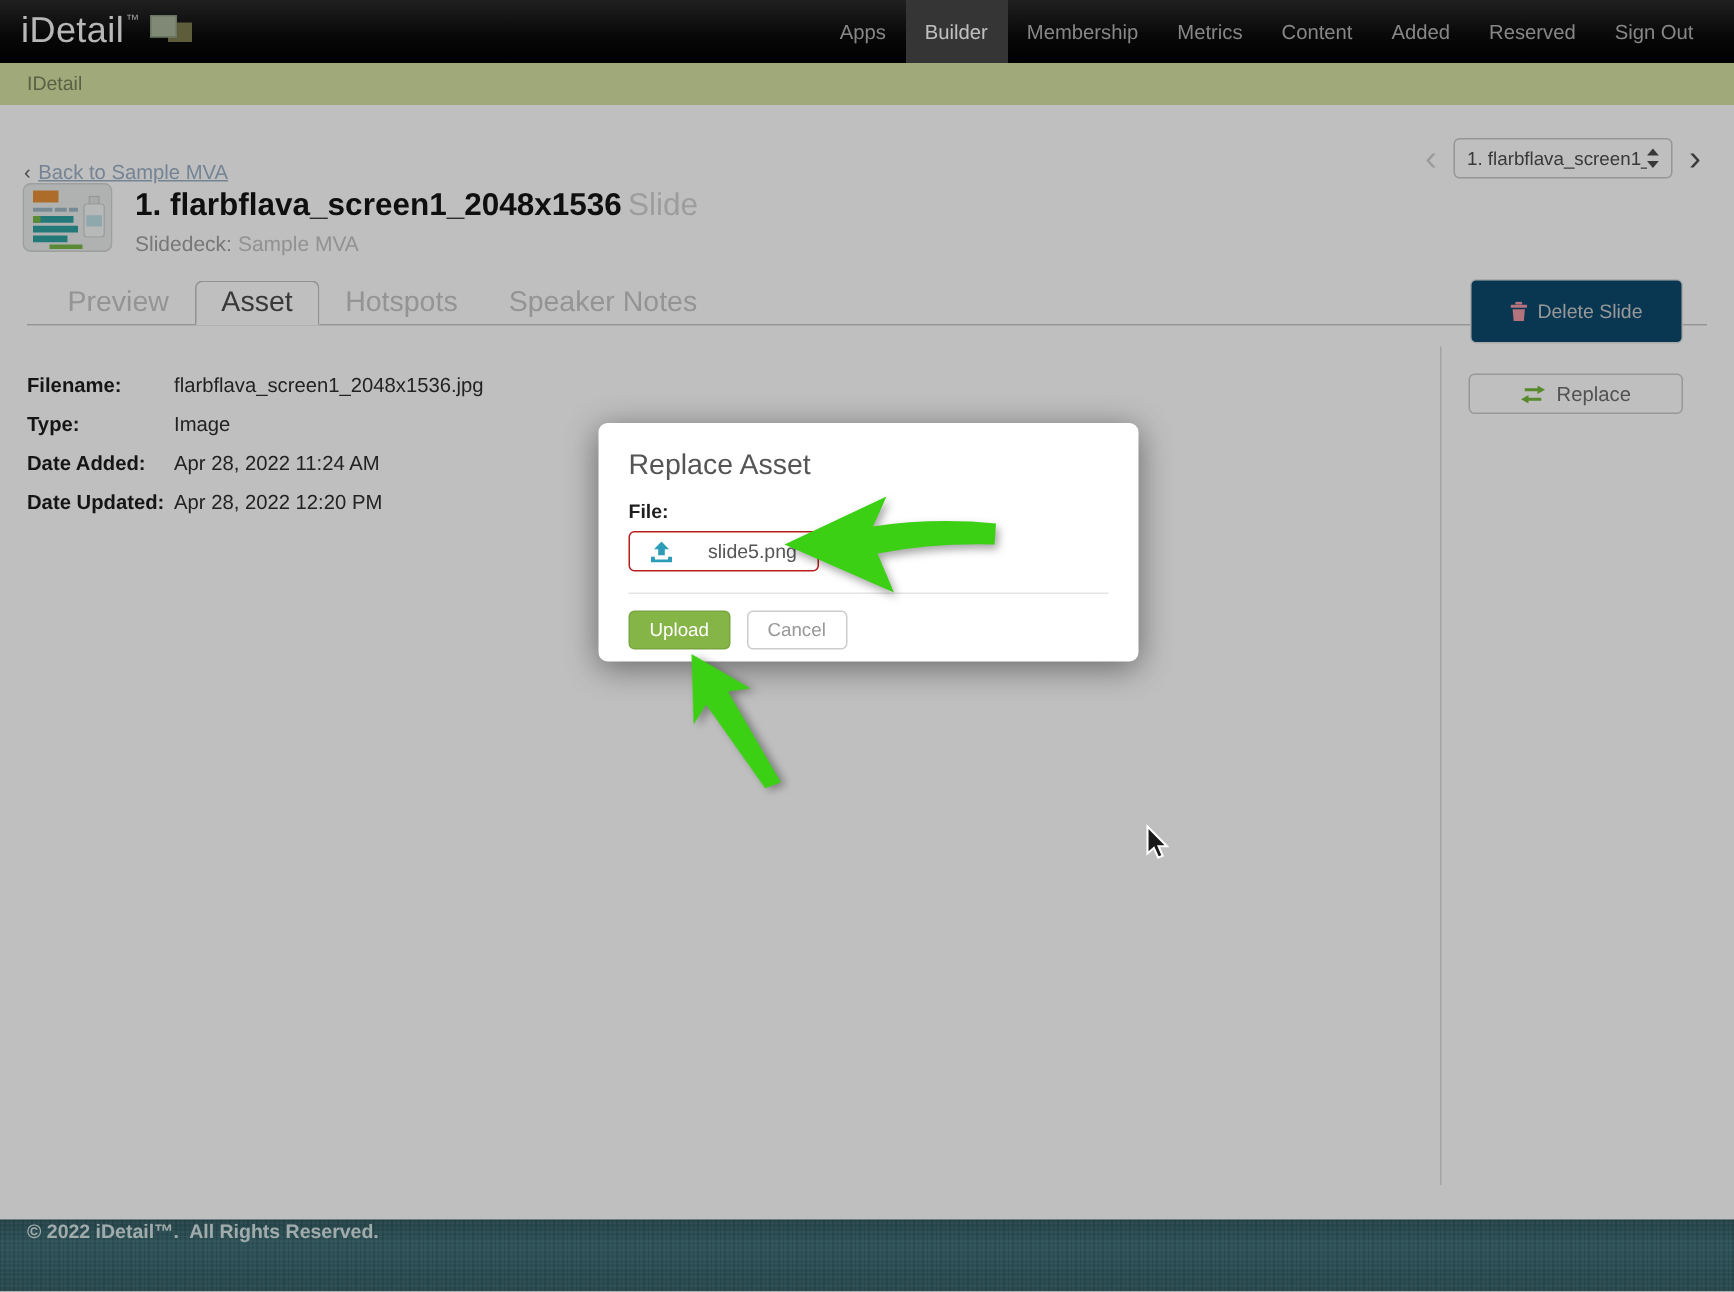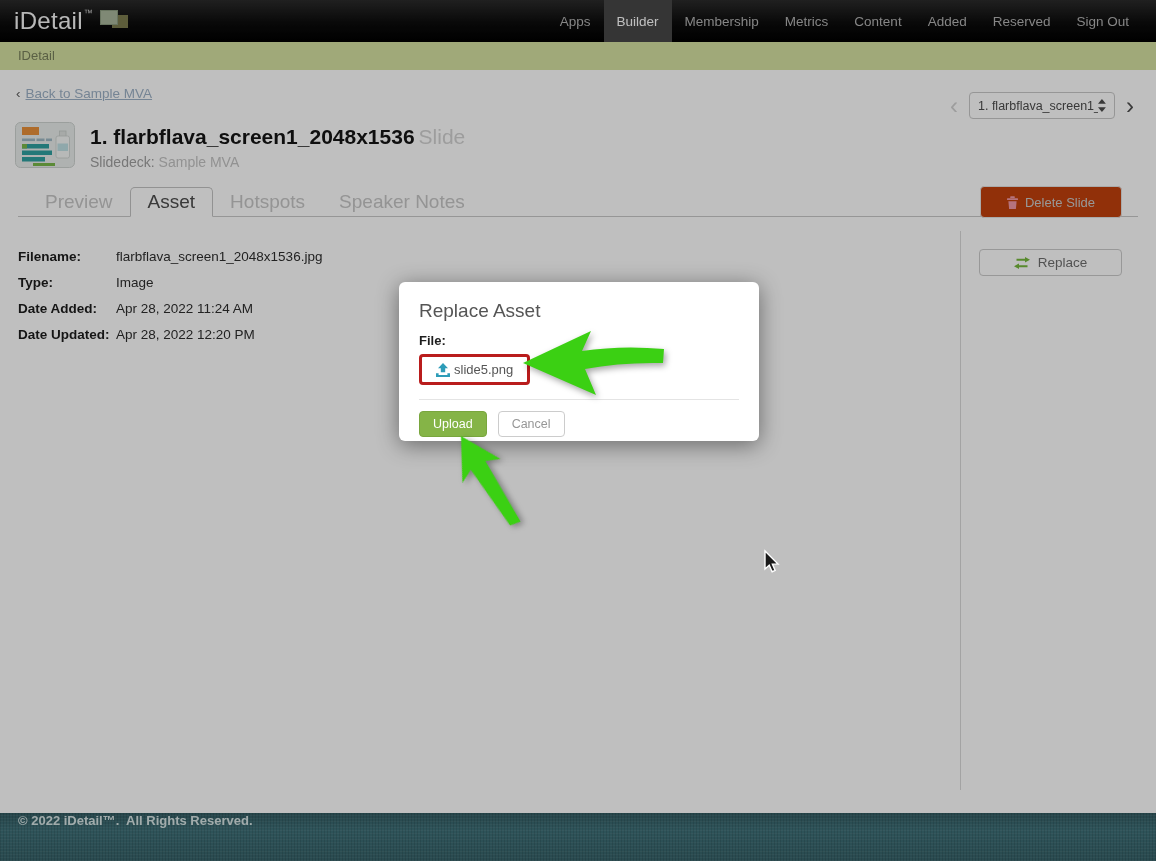--- a/index.html
+++ b/index.html
@@ -30,21 +30,21 @@
   .nav-item.active { background:#474747; color:#fff; }
 
   
   .subnav {
     position:absolute; left:0; top:42px; width:1156px; height:28px;
     background:#d6e2a2; color:#79815c; font-size:13px; line-height:28px;
     padding-left:18px; z-index:1;
   }
 
   
-  .back-link { position:absolute; left:16px; top:86px; font-size:13.5px; text-decoration:none; z-index:1; }
+  .back-link { position:absolute; left:16px; top:107px; font-size:13.5px; text-decoration:none; z-index:1; }
   .back-chev { color:#5f5f5f; margin-right:5px; }
   .back-text { color:#9db1c6; text-decoration:underline; }
 
   .thumb { position:absolute; left:15px; top:122px; width:60px; height:46px; z-index:1; }
 
   .slide-header-text { position:absolute; left:90px; top:125px; z-index:1; }
   .slide-title { font-size:21px; font-weight:bold; color:#141414; }
   .slide-title .suffix { color:#d2d2d2; font-weight:400; margin-left:4px; }
   .slide-subtitle { font-size:14px; margin-top:5px; }
   .sd-label { color:#9f9f9f; }
@@ -66,22 +66,22 @@
     border-bottom:1px solid #c9c9c9; display:flex; align-items:stretch;
     padding-left:10px; z-index:1;
   }
   .tab { display:flex; align-items:center; padding:0 17px; font-size:19px; color:#c6c6c6; }
   .tab.active {
     background:#fff; border:1px solid #c3c3c3; border-bottom:1px solid #fff;
     border-radius:5px 5px 0 0; margin-bottom:-1px; color:#4d4d4d;
   }
 
   .delete-btn {
-    position:absolute; left:980px; top:186px; width:142px; height:32px;
-    background:#c2410c; border:1px solid #e3e3e3; border-radius:4px;
+    position:absolute; left:980px; top:186px; width:142px; height:43px;
+    background:#0c4a6e; border:1px solid #e3e3e3; border-radius:4px;
     display:flex; align-items:center; justify-content:center; gap:7px;
     font-size:13px; color:#cbcbcb; z-index:1;
   }
 
   
   .details { position:absolute; left:18px; top:249px; font-size:13.5px; z-index:1; }
   .detail-row { display:flex; margin-bottom:11px; }
   .detail-label { width:98px; font-weight:bold; color:#1d1d1d; }
   .detail-value { color:#2e2e2e; }
 
@@ -109,22 +109,22 @@
   
   .overlay { position:absolute; inset:0; background:rgba(0,0,0,.25); z-index:50; }
   .modal {
     position:absolute; left:399px; top:282px; width:360px; height:159px;
     background:#fff; border-radius:6px; box-shadow:0 4px 22px rgba(0,0,0,.45);
     padding:18px 20px 16px; z-index:60;
   }
   .modal-title { font-size:19px; font-weight:400; color:#555; margin-bottom:11px; }
   .file-label { font-size:13px; font-weight:bold; color:#1e1e1e; margin-bottom:6px; }
   .file-btn {
-    display:inline-flex; align-items:center; gap:4px;
-    border:3px solid #b91c1c; border-radius:4px; background:#fff;
+    display:inline-flex; align-items:center; gap:24px;
+    border:1px solid #b91c1c; border-radius:4px; background:#fff;
     padding:5px 14px; font-size:13px; color:#555;
   }
   .modal-sep { border:none; border-top:1px solid #e4e4e4; margin:14px 0 11px; }
   .modal-actions { display:flex; gap:11px; }
   .upload-btn {
     background:#85b447; border:1px solid #79a63e; color:#fff;
     border-radius:4px; padding:5px 13px; font-size:12.5px;
   }
   .cancel-btn {
     background:#fff; border:1px solid #ccc; color:#979797;

